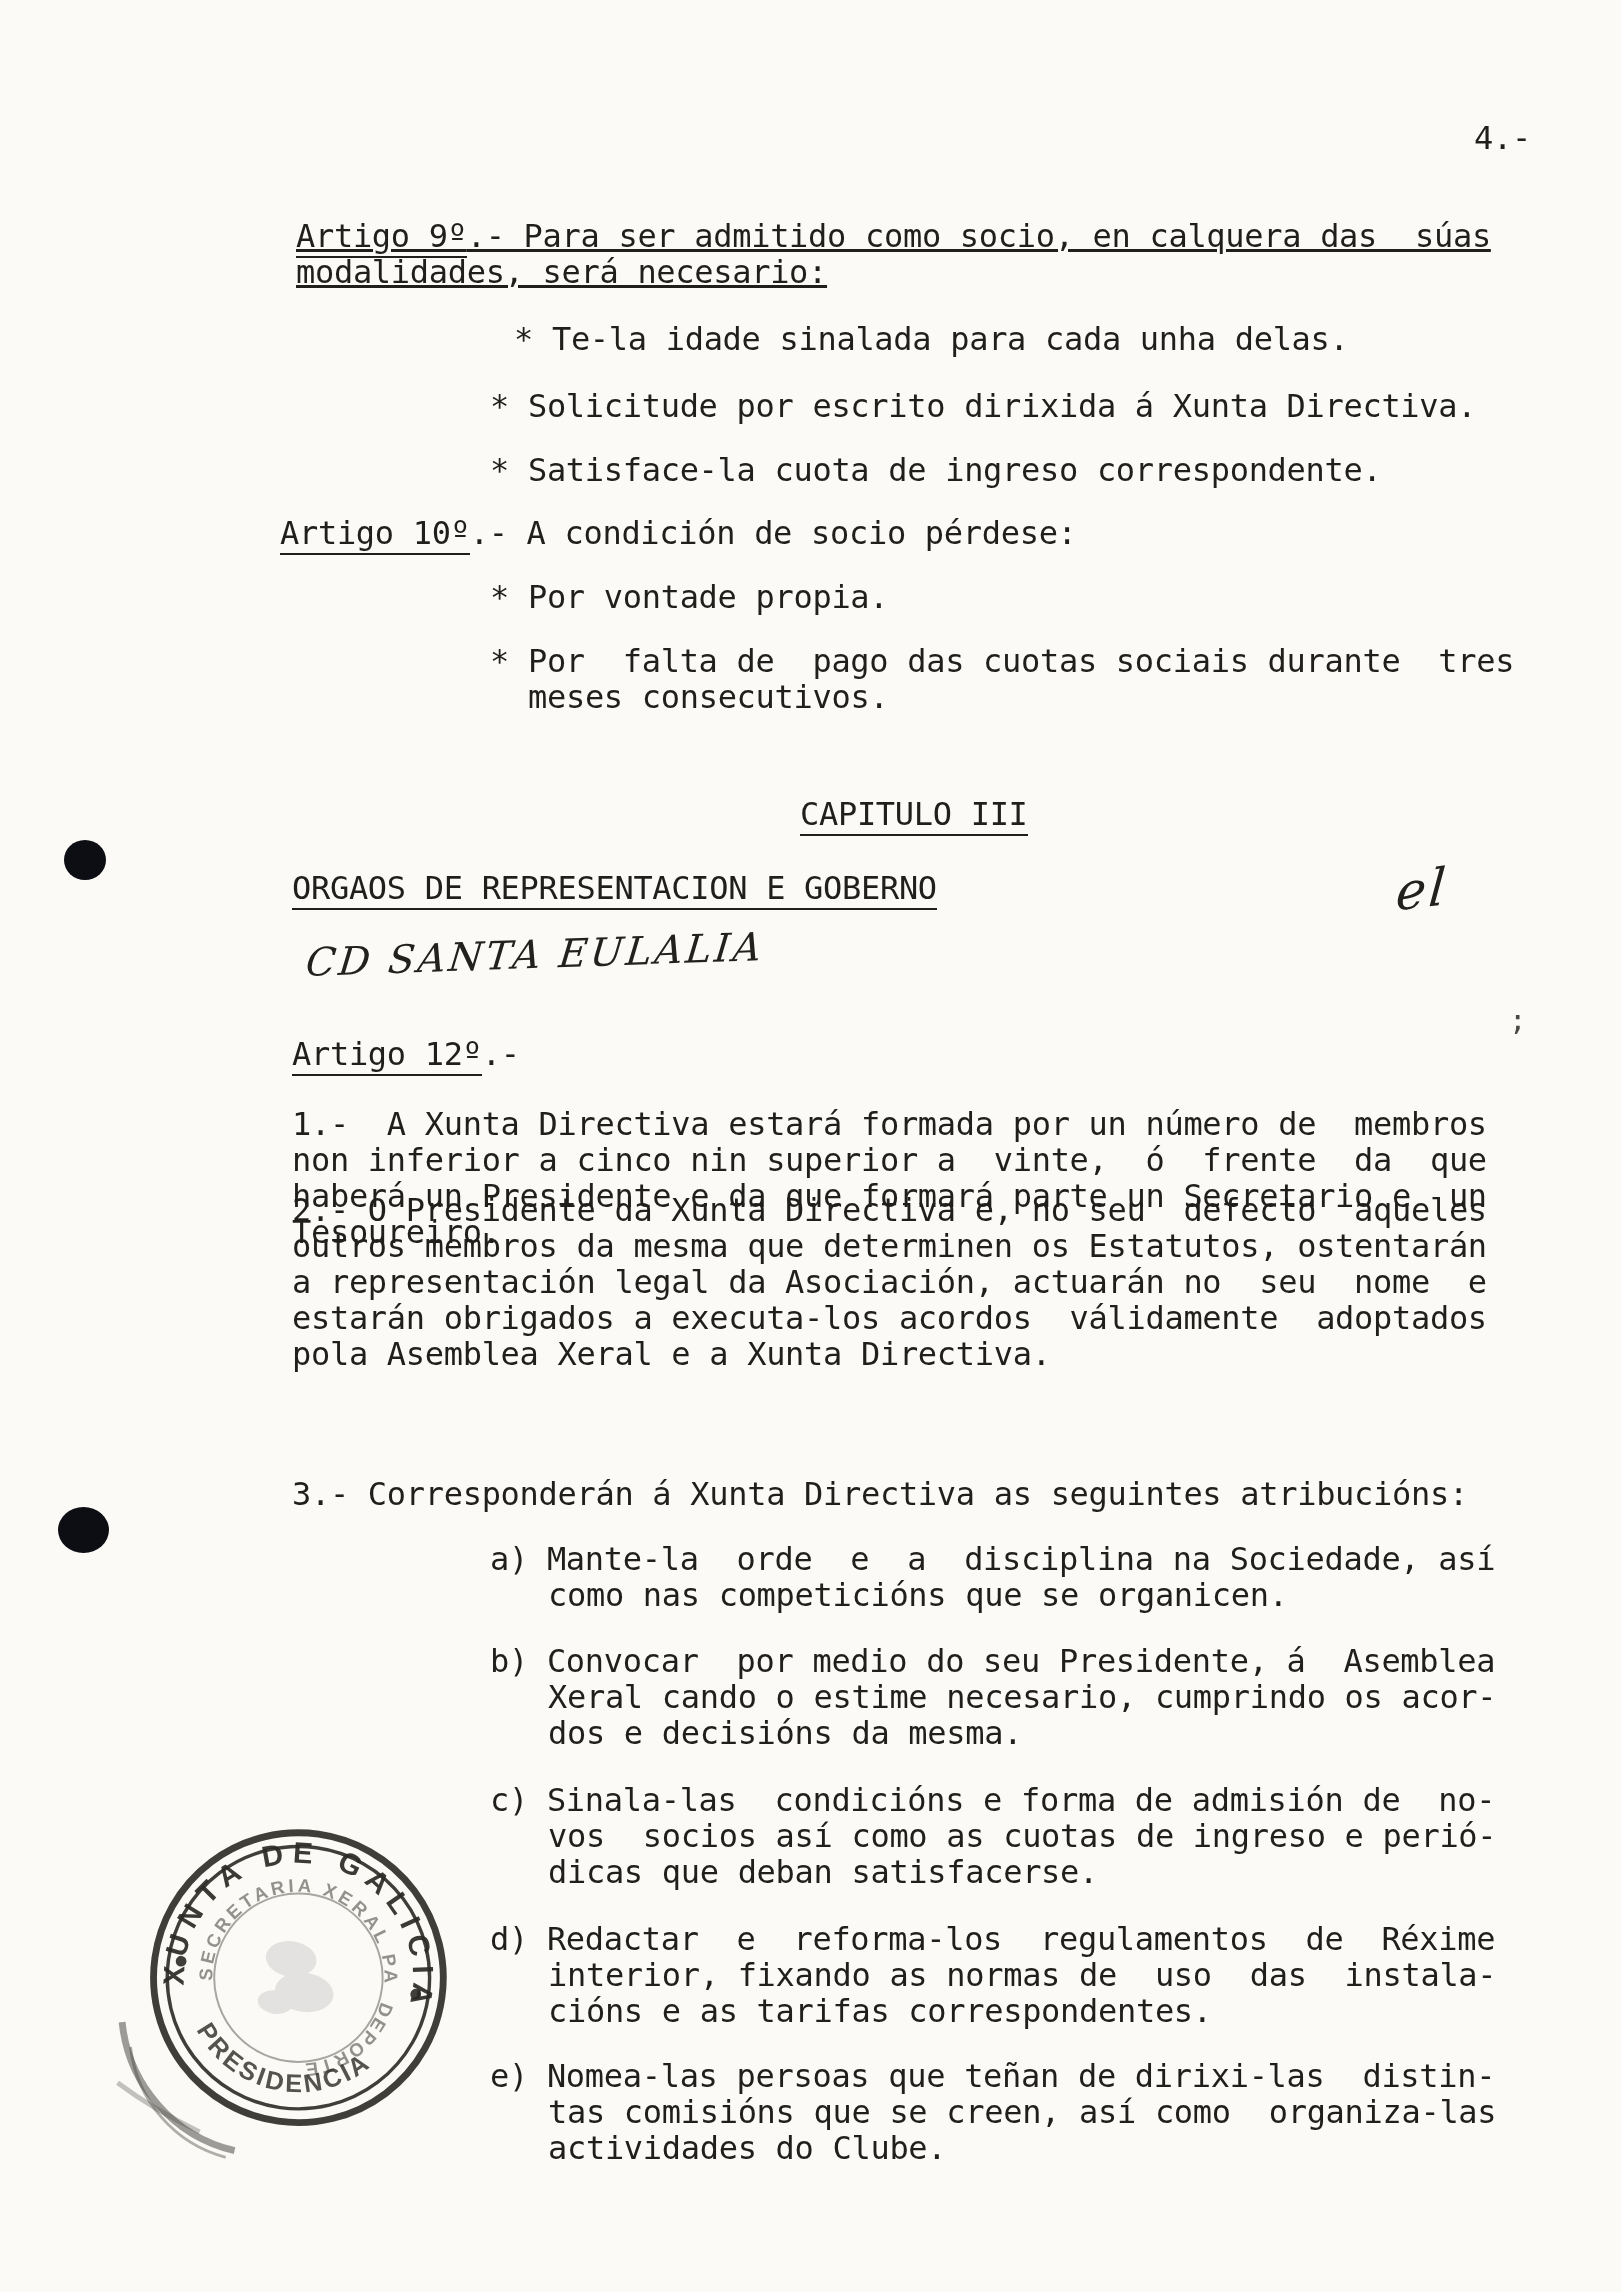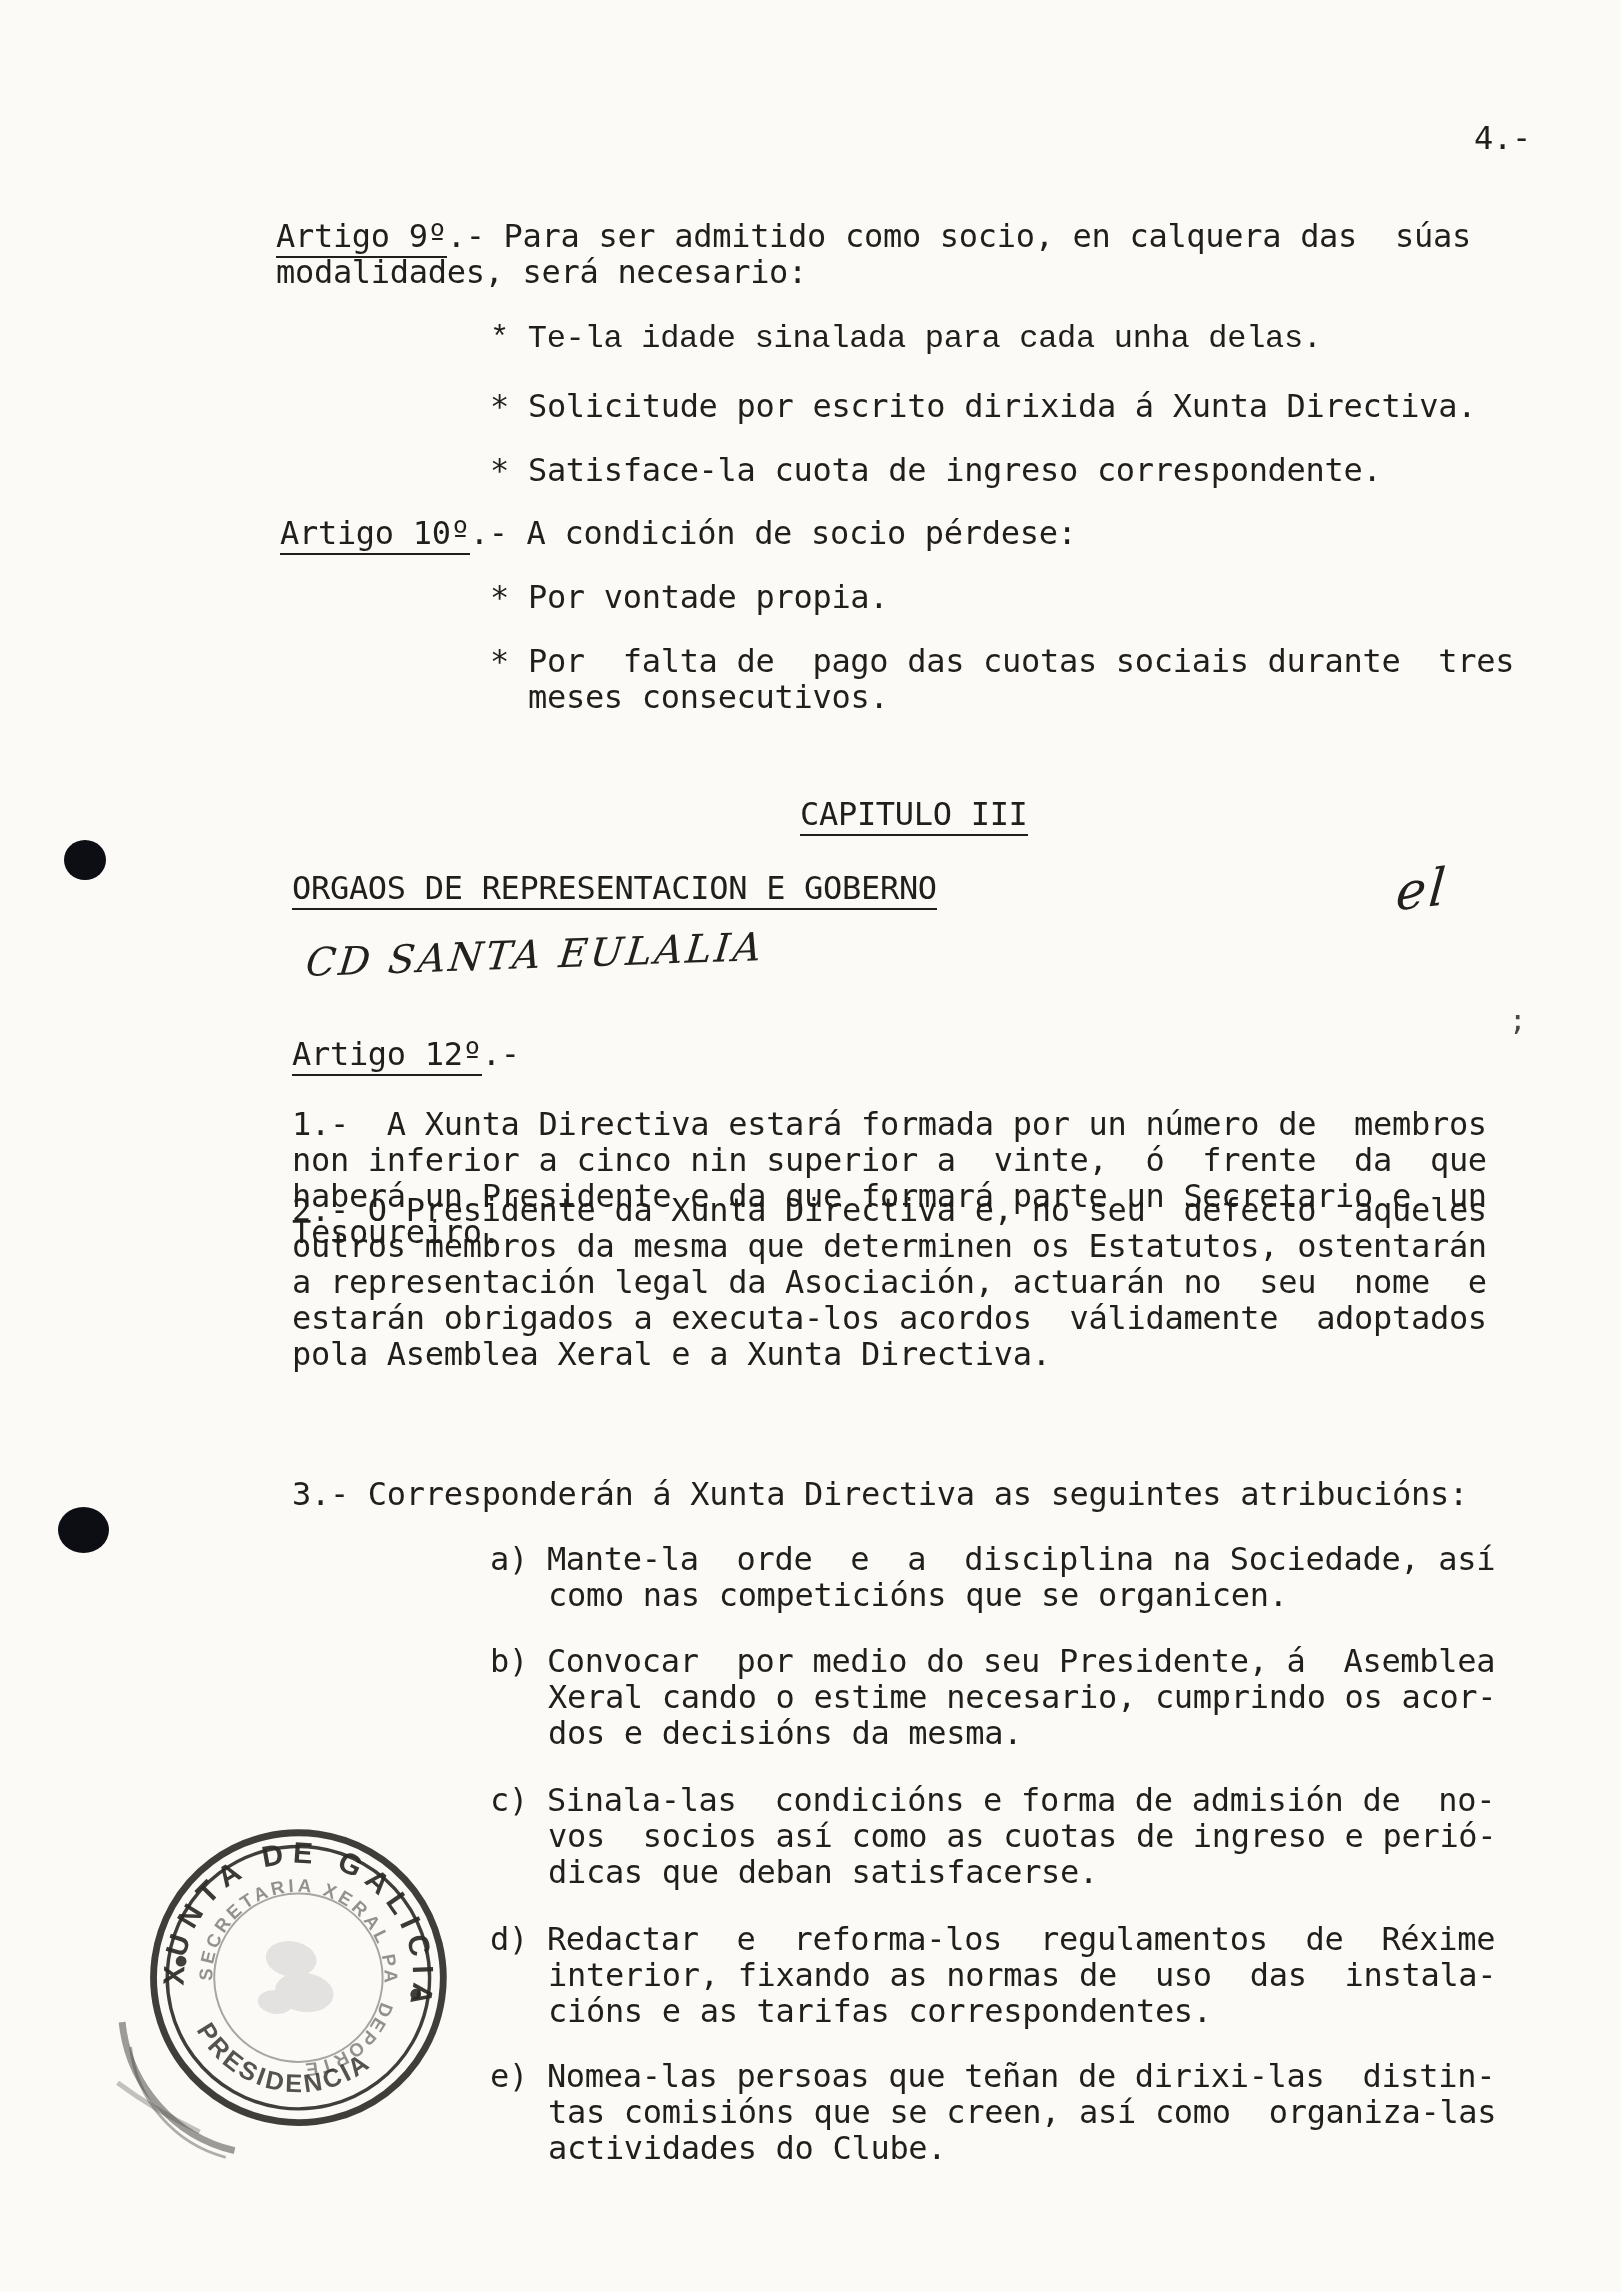--- a/index.html
+++ b/index.html
@@ -39,24 +39,24 @@
 </head>
 <body>
 
 <div class="page">
 
   <div class="pageno">4.-</div>
 
   <div class="hole hole1"></div>
   <div class="hole hole2"></div>
 
-  <div class="para" style="left:276px;top:218px;width:1304px;"><span class="u">Artigo 9º</span><span>.- Para ser admitido como socio, en calquera das  súas
+  <div class="para" style="left:296px;top:218px;width:1304px;text-decoration:underline;"><span class="u">Artigo 9º</span><span>.- Para ser admitido como socio, en calquera das  súas
 modalidades, será necesario:</span></div>
 
-  <div class="para" style="left:490px;top:321px;width:1098px;font-family:Liberation Mono, monospace;">* Te-la idade sinalada para cada unha delas.</div>
+  <div class="para" style="left:514px;top:321px;width:1098px;">* Te-la idade sinalada para cada unha delas.</div>
   <div class="para" style="left:490px;top:452px;width:1098px;">* Satisface-la cuota de ingreso correspondente.</div>
   <div class="para" style="left:490px;top:388px;width:1098px;">* Solicitude por escrito dirixida á Xunta Directiva.</div>
 
   <div class="para" style="left:280px;top:515px;width:1304px;"><span class="u">Artigo 10º</span><span>.- A condición de socio pérdese:</span></div>
 
   <div class="para" style="left:490px;top:579px;width:1098px;">* Por vontade propia.</div>
   <div class="para hang2" style="left:490px;top:643px;width:1098px;">* Por  falta de  pago das cuotas sociais durante  tres
 meses consecutivos.</div>
 
   <div class="para" style="left:800px;top:796px;text-align:center;"><span class="u">CAPITULO III</span></div>

